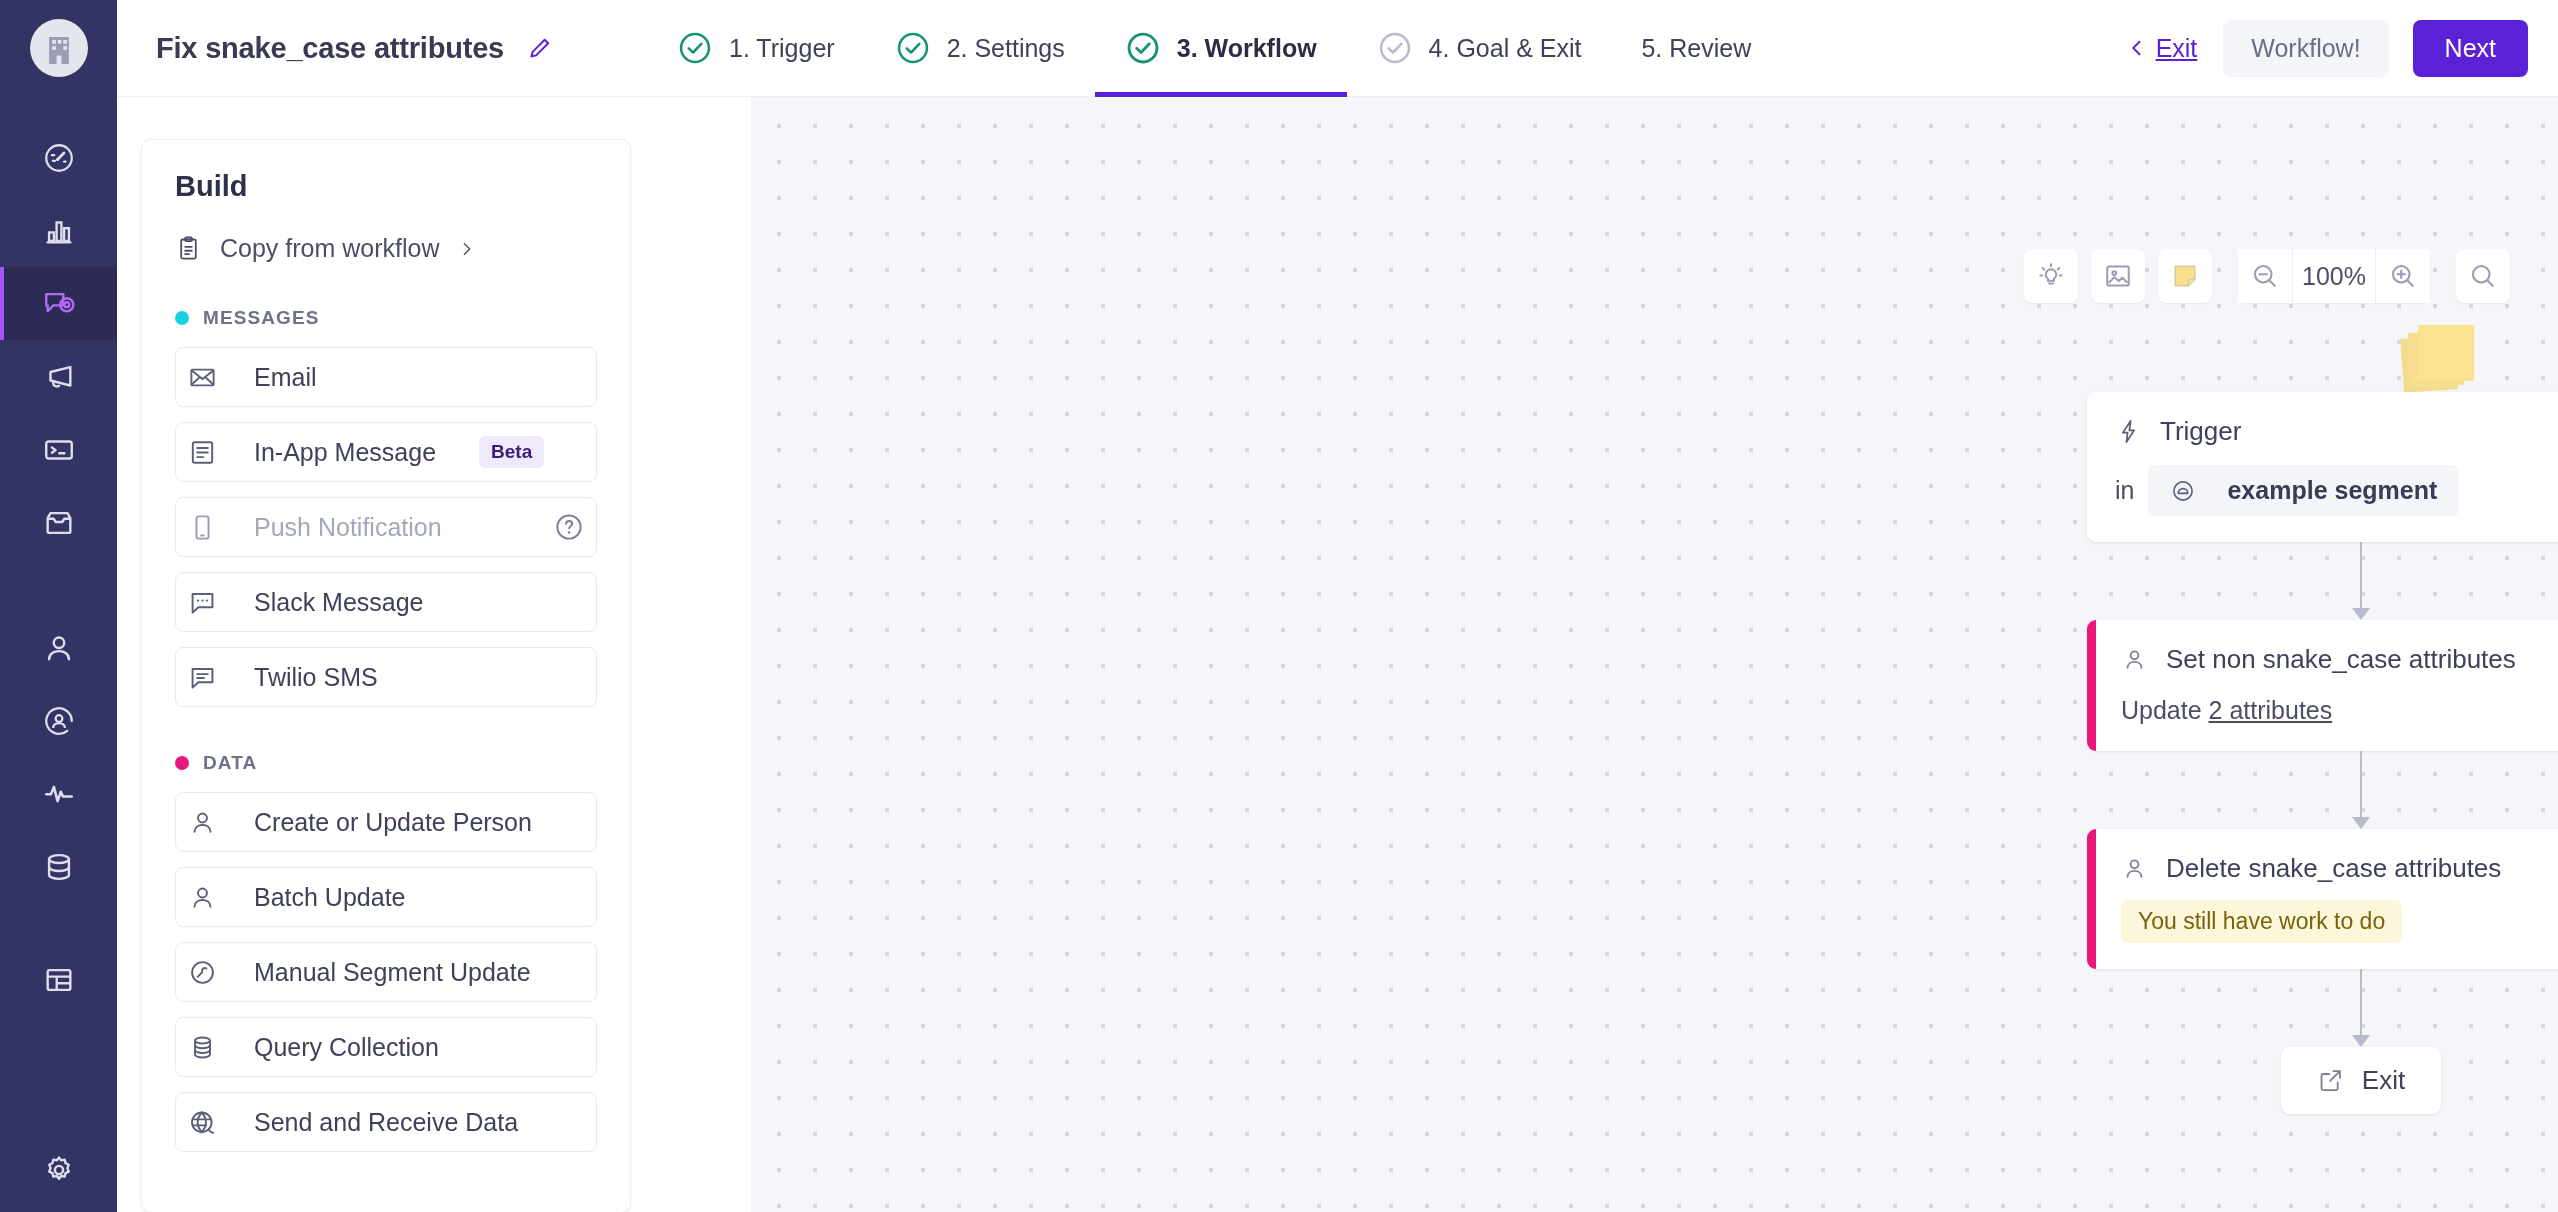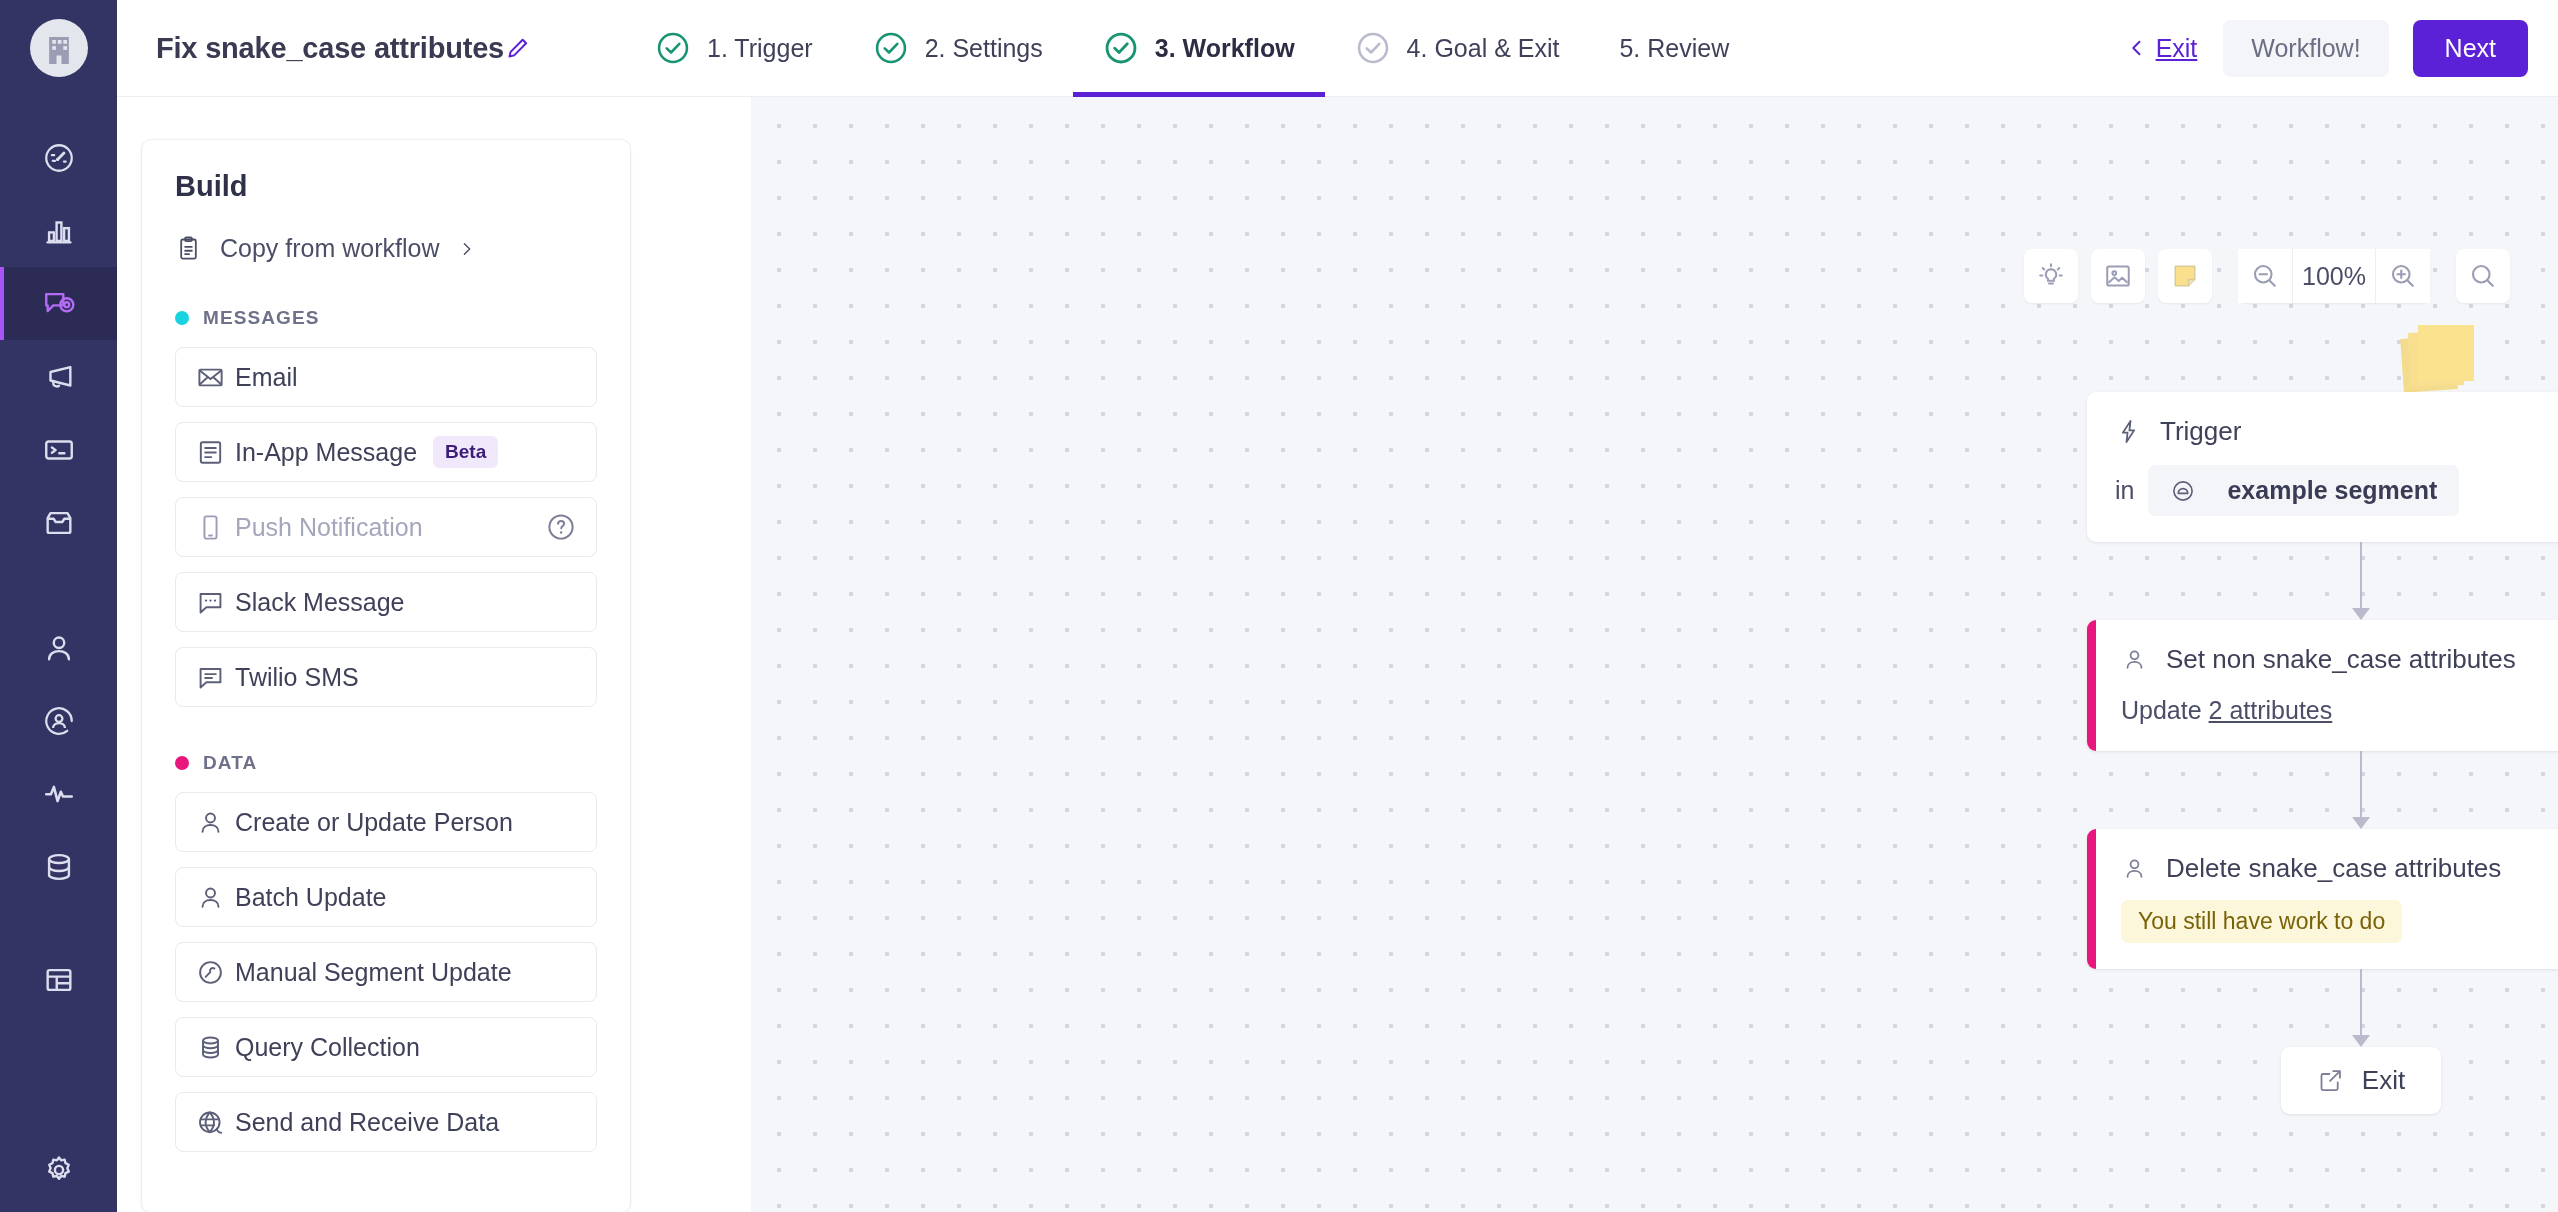--- a/index.html
+++ b/index.html
@@ -41,21 +41,21 @@
 
   
   .main { flex: 1; display: flex; flex-direction: column; min-width: 0; }
 
   
   .header {
     height: 97px; flex: 0 0 97px; background: #fff;
     display: flex; align-items: center; position: relative;
     border-bottom: 1px solid #eceef3;
   }
-  .hd-title-wrap { display: flex; align-items: center; padding-left: 39px; }
+  .hd-title-wrap { display: flex; align-items: center; gap: 22px; padding-left: 39px; }
   .hd-title { font-size: 29px; font-weight: 700; color: #3a3a52; letter-spacing: -0.2px; white-space: nowrap; }
   .edit-btn { background: none; border: none; cursor: pointer; display: flex; line-height: 0; }
 
   .stepper { display: flex; align-items: center; gap: 0; margin-left: 94px; height: 97px; }
   .step {
     display: flex; align-items: center; gap: 16px;
     padding: 0 30px; height: 97px; position: relative;
     cursor: pointer;
   }
   .step-label { font-size: 25px; color: #3f4159; white-space: nowrap; }
@@ -100,23 +100,23 @@
   .copy-row {
     display: flex; align-items: center; gap: 18px; cursor: pointer; margin-bottom: 44px;
   }
   .copy-txt { font-size: 25px; color: #4c4e68; }
   .sec-head {
     display: flex; align-items: center; gap: 14px; margin-bottom: 18px;
   }
   .dot { width: 14px; height: 14px; border-radius: 50%; flex:0 0 14px; }
   .sec-name { font-size: 19px; font-weight: 700; letter-spacing: 1.1px; color: #6e7189; }
   .tile {
-    display: flex; align-items: center; gap: 10px;
+    display: flex; align-items: center; gap: 37px;
     height: 60px; border: 1px solid #e8eaf0; border-radius: 8px;
-    padding: 0 20px; margin-bottom: 15px; cursor: grab; background: #fff;
+    padding: 0 12px; margin-bottom: 15px; cursor: grab; background: #fff;
   }
   .tile-label { font-size: 25px; color: #3f4159; white-space: nowrap; }
   .tile.disabled { cursor: default; }
   .tile.disabled .tile-label { color: #a4a7bb; }
   .badge-beta {
     background: #f0e9fc; color: #3d1b7a; font-size: 19px; font-weight: 700;
     border-radius: 6px; padding: 5px 12px; margin-left: 6px;
   }
   .tile .spacer { margin-left: auto; }
   .sec-gap { height: 30px; }

